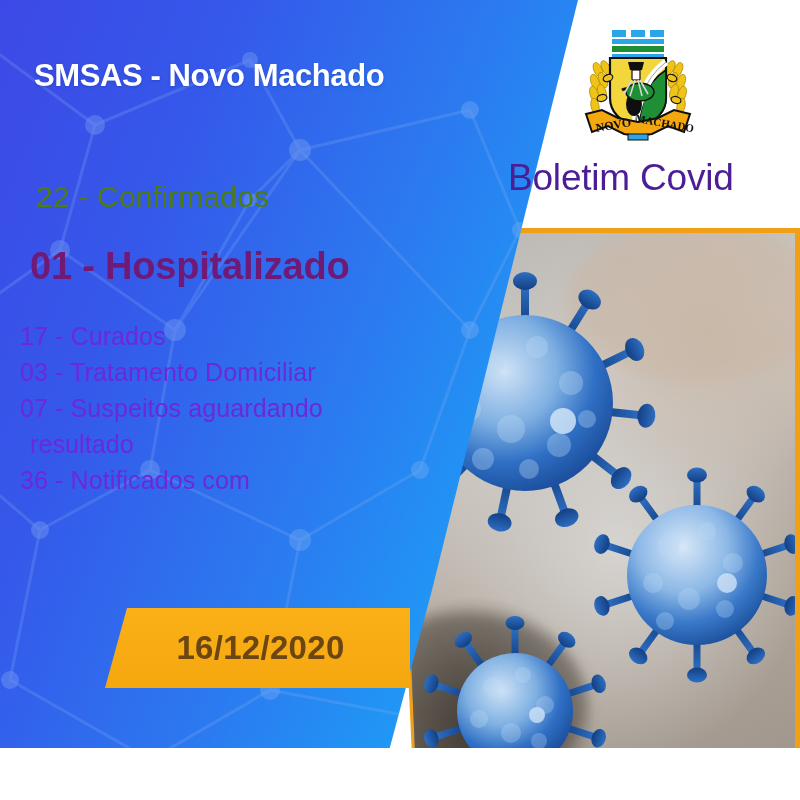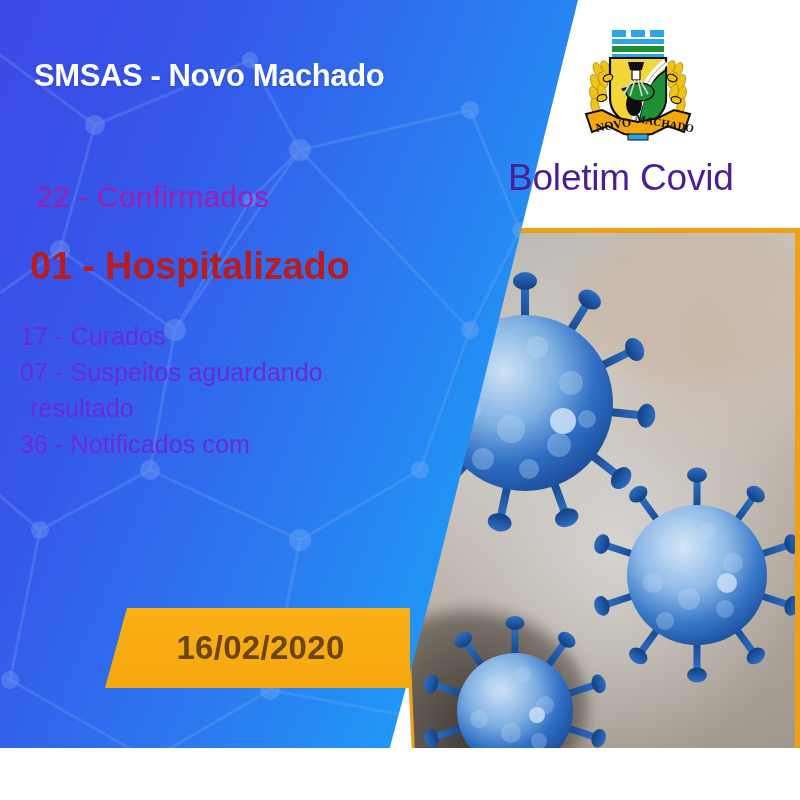--- a/index.html
+++ b/index.html
@@ -61,30 +61,30 @@
     font-weight:bold;
     color:#ffffff;
     letter-spacing:-.4px;
     white-space:nowrap;
     text-shadow:0 1px 3px rgba(0,40,120,.28);
   }
   .stat-confirmed{
     position:absolute;
     left:36px; top:180px;
     font-size:30px;
-    color:#a21caf;
+    color:#4d7c0f;
     white-space:nowrap;
     letter-spacing:.2px;
   }
   .stat-hospital{
     position:absolute;
     left:30px; top:245px;
     font-size:38px;
     font-weight:bold;
-    color:#b91c1c;
+    color:#701a75;
     white-space:nowrap;
     letter-spacing:-.2px;
   }
   .stat-list{
     position:absolute;
     left:20px; top:318px;
     width:380px;
   }
   .stat-list .line{
     font-size:25px;
@@ -382,27 +382,28 @@
     </svg>
   </div>
 
   <div class="brand-title">SMSAS - Novo Machado</div>
 
   <div class="stat-confirmed">22 - Confirmados</div>
   <div class="stat-hospital">01 - Hospitalizado</div>
 
   <div class="stat-list">
     <div class="line">17 - Curados</div>
+    <div class="line">03 - Tratamento Domiciliar</div>
     <div class="line">07 - Suspeitos aguardando</div>
     <div class="line indent">resultado</div>
     <div class="line">36 - Notificados com</div>
   </div>
 
   <div class="date-ribbon">
-    <span class="date-text">16/02/2020</span>
+    <span class="date-text">16/12/2020</span>
   </div>
 
   <div class="boletim-title">Boletim Covid</div>
 
   <div class="coat-of-arms">
     <svg width="132" height="132" viewBox="0 0 132 132" aria-hidden="true">
 
       <g>
         <rect x="40" y="12" width="14" height="7" fill="#2aa6e8"></rect>
         <rect x="59" y="12" width="14" height="7" fill="#2aa6e8"></rect>

